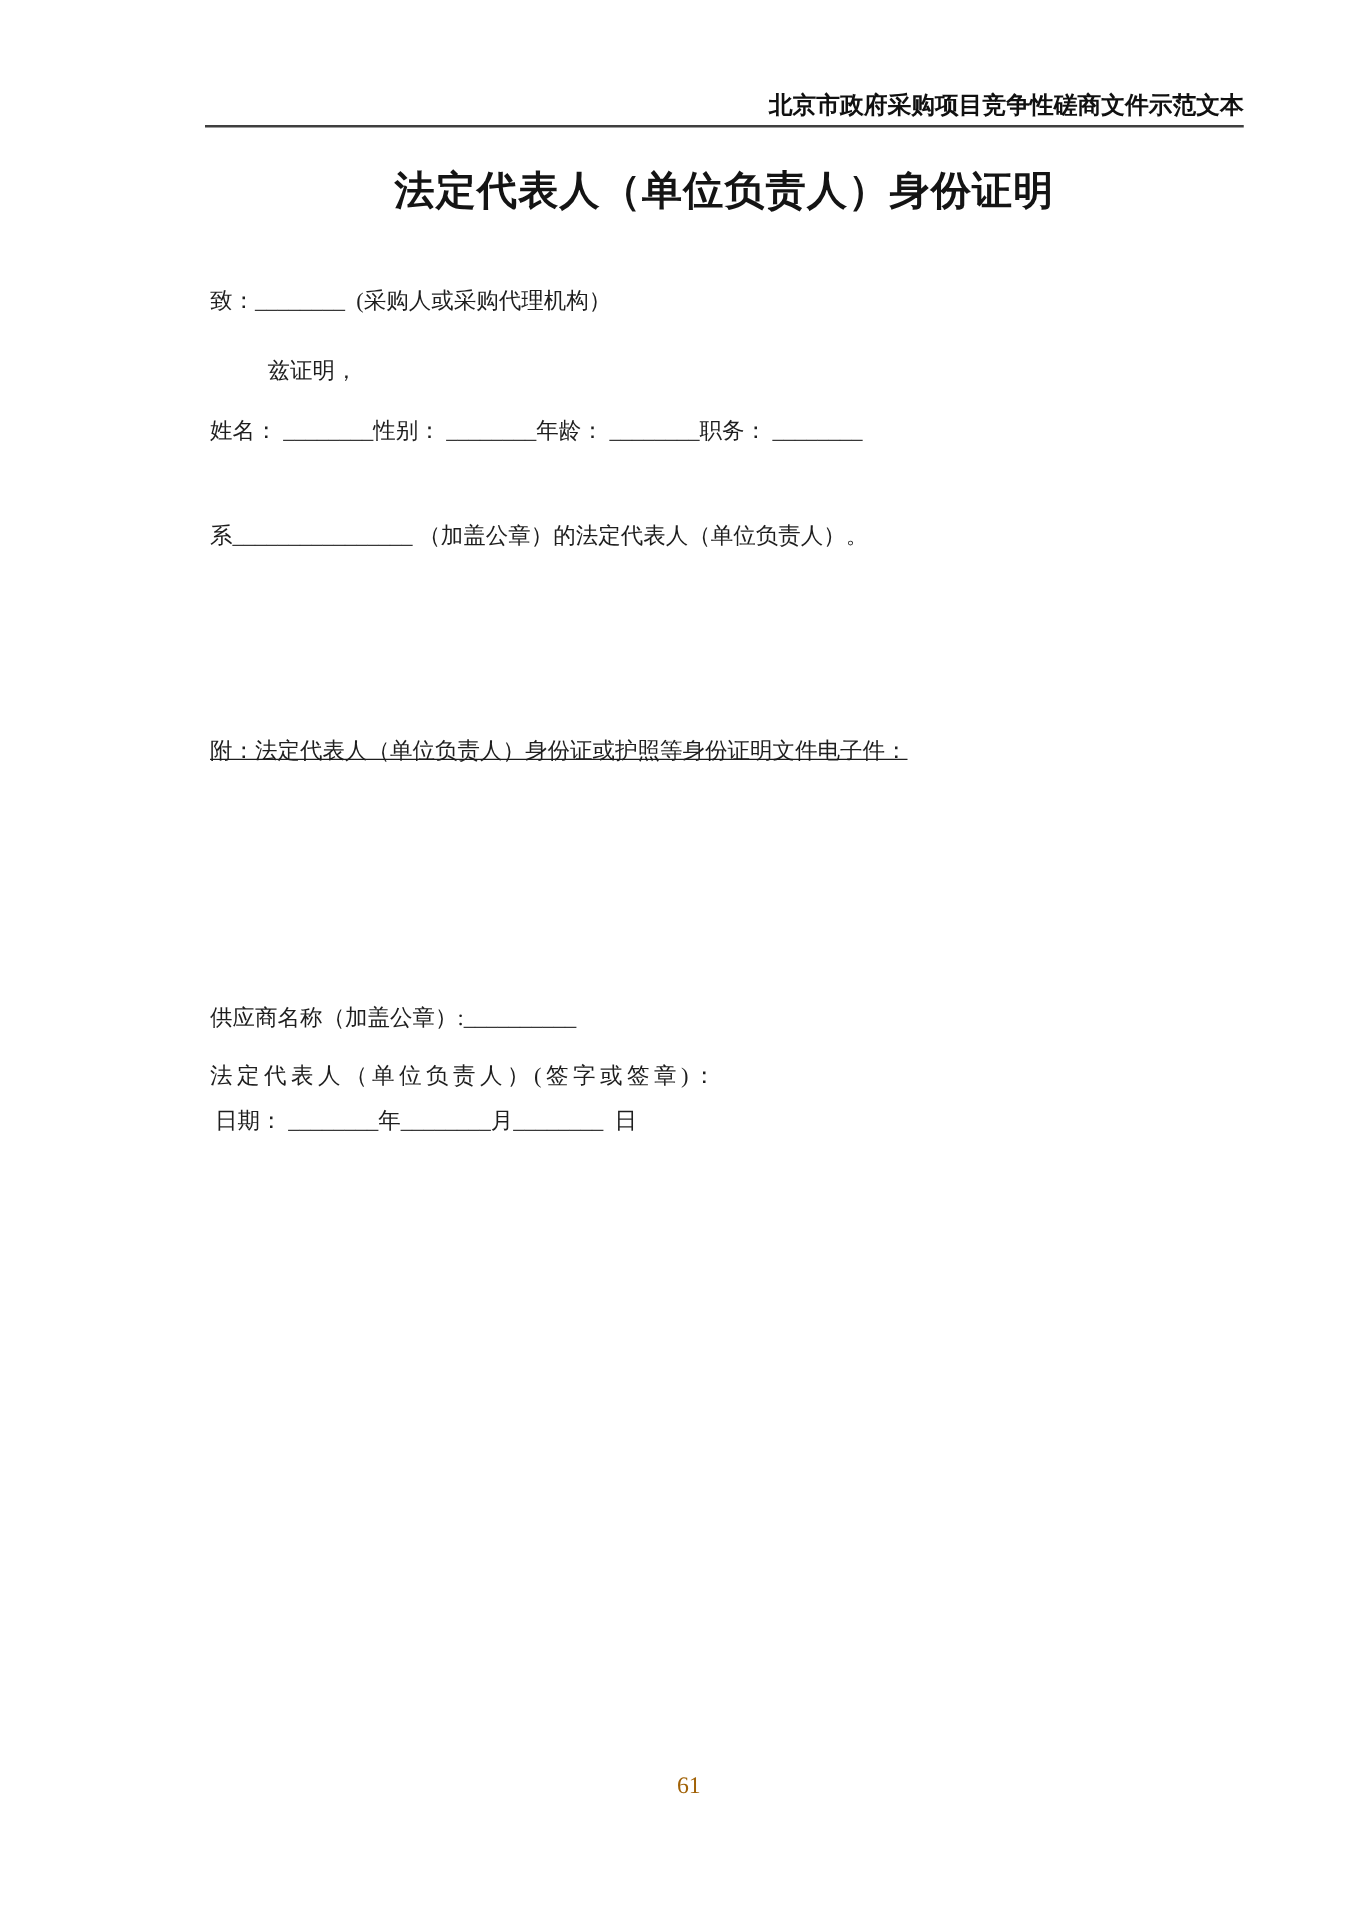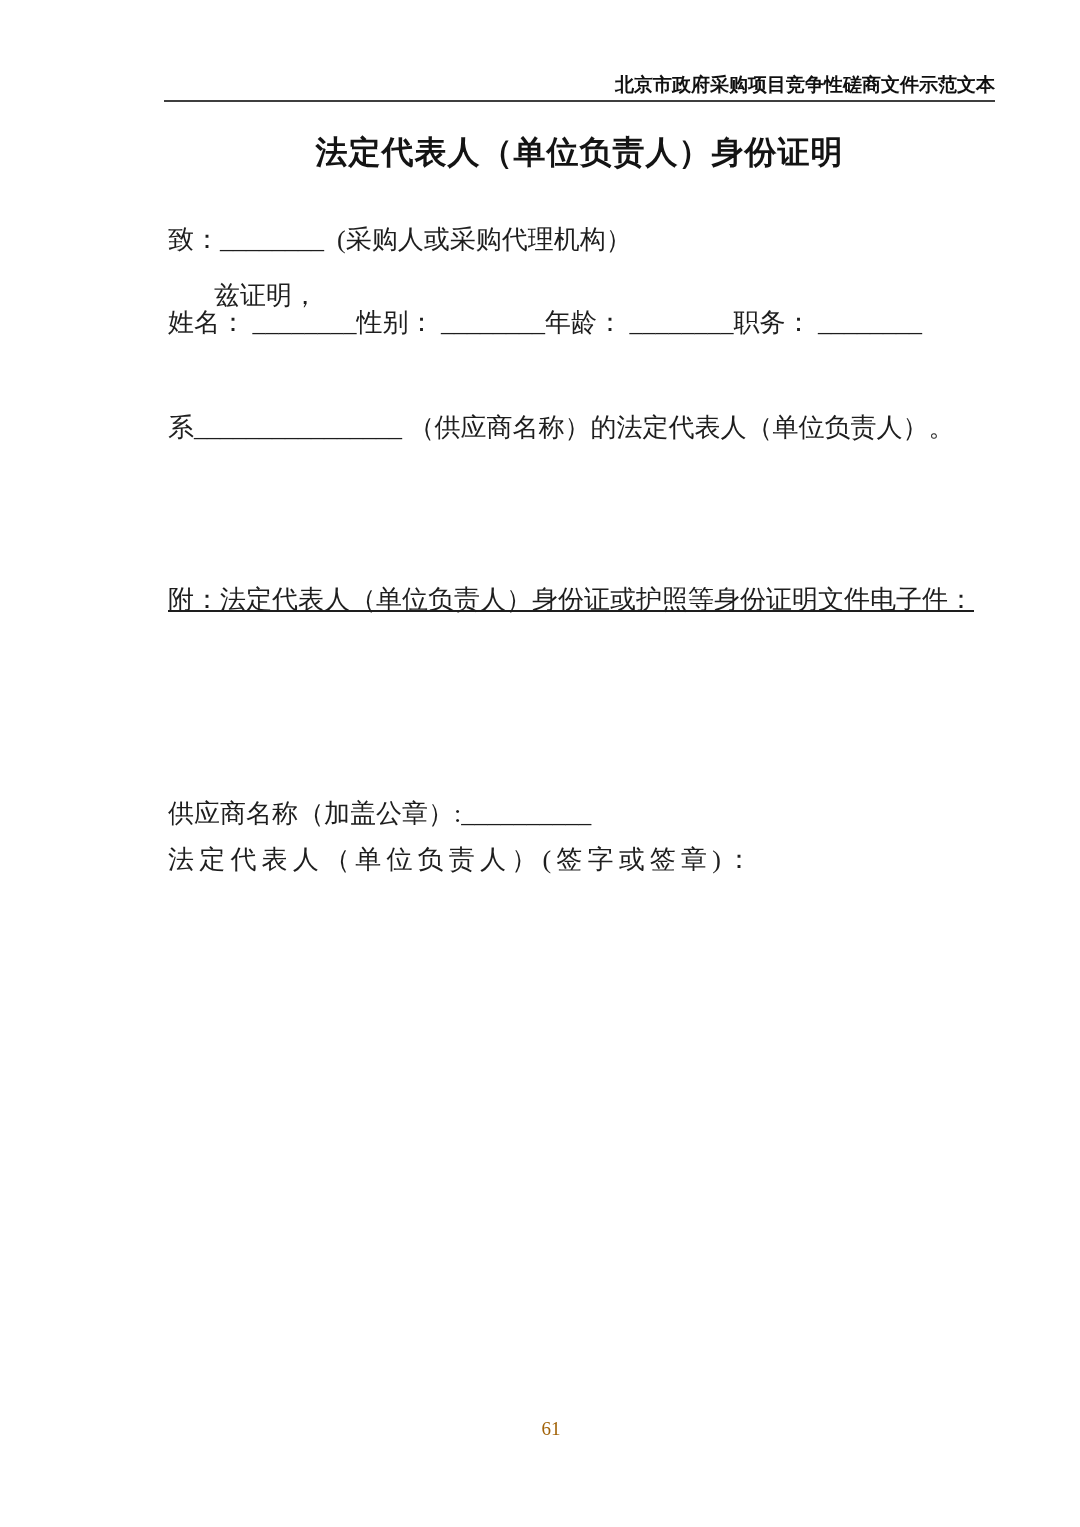--- a/index.html
+++ b/index.html
@@ -45,28 +45,28 @@
     font-size: 32px;
     font-weight: bold;
     letter-spacing: 1px;
     line-height: 46px;
     color: #141414;
     white-space: pre;
   }
   .line {
     position: absolute;
     left: 157px;
-    font-size: 26px;
+    font-size: 18px;
     line-height: 30px;
     white-space: pre;
     color: #1e1e1e;
   }
   .line-to        { top: 225px; }
   .line-certify   { top: 281px; left: 203px; text-align: center; }
-  .line-info      { top: 308px; text-align: center; }
+  .line-info      { top: 329px; text-align: center; }
   .line-is        { top: 413px; }
   .line-attach    { top: 585px; text-decoration: underline; }
   .line-supplier  { top: 799px; }
   .line-sign      { top: 845px; letter-spacing: 0.2em; }
   .line-date      { top: 881px; left: 161px; }
   .page-number {
     position: absolute;
     left: 0;
     top: 1417px;
     width: 100%;
@@ -86,24 +86,25 @@
   <div class="doc-header-rule"></div>
 
   <div class="doc-title">法定代表人（单位负责人）身份证明</div>
 
   <div class="line line-to">致：________  (采购人或采购代理机构）</div>
 
   <div class="line line-certify">兹证明，</div>
 
   <div class="line line-info">姓名： ________性别： ________年龄： ________职务： ________</div>
 
-  <div class="line line-is">系________________ （供应商名称）的法定代表人（单位负责人）。</div>
+  <div class="line line-is">系________________ （加盖公章）的法定代表人（单位负责人）。</div>
 
   <div class="line line-attach">附：法定代表人（单位负责人）身份证或护照等身份证明文件电子件：</div>
 
   <div class="line line-supplier">供应商名称（加盖公章）:__________</div>
 
   <div class="line line-sign">法定代表人（单位负责人）(签字或签章)：</div>
 
+  <div class="line line-date">日期： ________年________月________  日</div>
 
   <div class="page-number">61</div>
 
 </div>
 
 </body></html>

